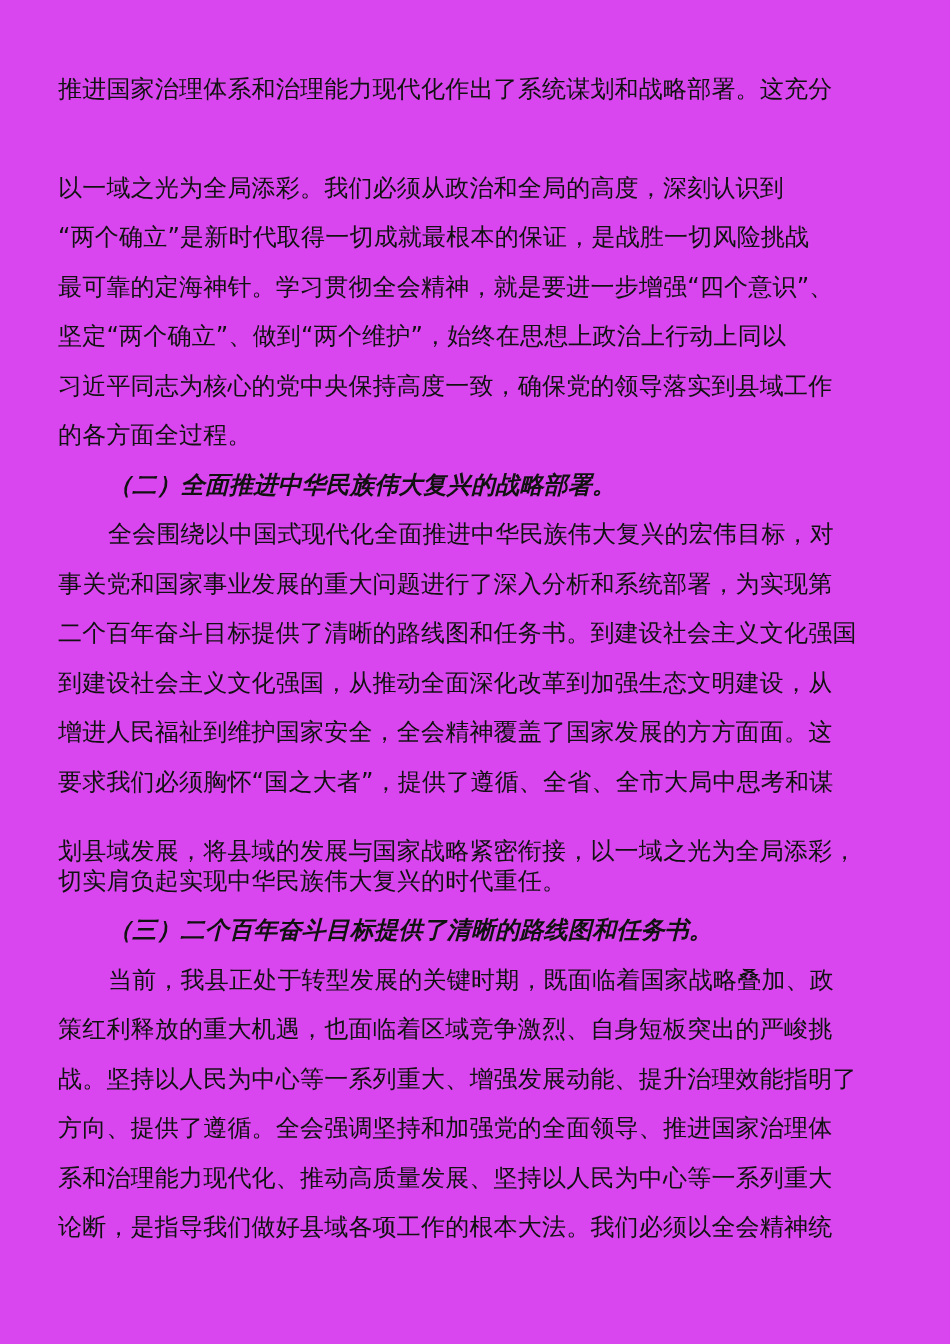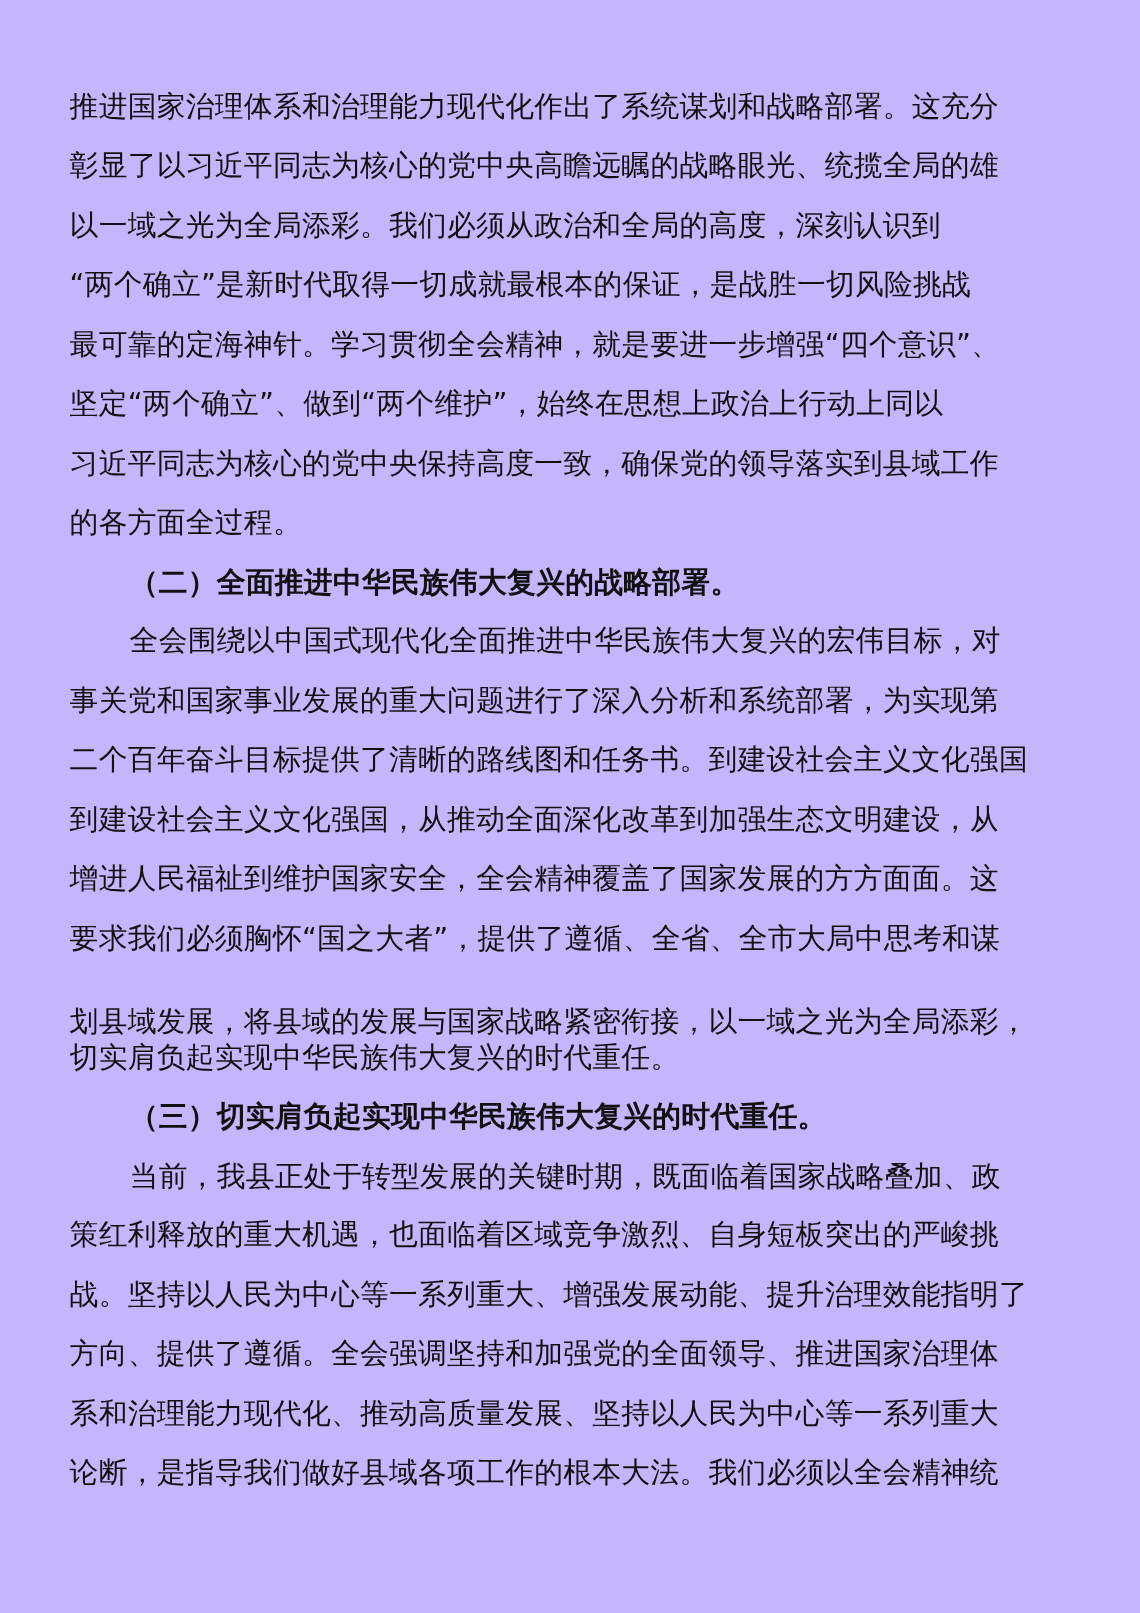--- a/index.html
+++ b/index.html
@@ -1,46 +1,45 @@
 <!DOCTYPE html>
 <html><head>
   <meta charset="utf-8">
   <style>
     html, body { margin: 0; padding: 0; background: #ffffff; }
     body { width: 950px; height: 1344px; position: relative; overflow: hidden; }
-    .page { position: absolute; left: 0; top: 0; width: 950px; height: 1344px; background: #c4b5fd; }
+    .page { position: absolute; left: 0; top: 0; width: 950px; height: 1344px; background: #d946ef; }
     .line {
       position: absolute; left: 58px; width: 840px;
       font-family: "DejaVu Sans", "Liberation Sans", sans-serif;
       font-size: 24px; line-height: 30px; color: #111;
       white-space: nowrap; letter-spacing: 0.2px;
     }
-    .line.heading { font-weight: bold; }
+    .line.heading { font-weight: bold; font-style: italic; }
   </style>
 </head>
 <body>
 
 <div class="page">
   <div class="line" style="top:74px">推进国家治理体系和治理能力现代化作出了系统谋划和战略部署。这充分</div>
-  <div class="line" style="top:123px">彰显了以习近平同志为核心的党中央高瞻远瞩的战略眼光、统揽全局的雄</div>
   <div class="line" style="top:173px">以一域之光为全局添彩。我们必须从政治和全局的高度，深刻认识到</div>
   <div class="line" style="top:222px"> “两个确立”是新时代取得一切成就最根本的保证，是战胜一切风险挑战</div>
   <div class="line" style="top:272px">最可靠的定海神针。学习贯彻全会精神，就是要进一步增强“四个意识”、</div>
   <div class="line" style="top:321px">坚定“两个确立”、做到“两个维护”，始终在思想上政治上行动上同以</div>
   <div class="line" style="top:371px">习近平同志为核心的党中央保持高度一致，确保党的领导落实到县域工作</div>
   <div class="line" style="top:420px">的各方面全过程。</div>
   <div class="line heading" style="top:470px; left:108px">（二）全面推进中华民族伟大复兴的战略部署。</div>
   <div class="line" style="top:519px; left:108px">全会围绕以中国式现代化全面推进中华民族伟大复兴的宏伟目标，对</div>
   <div class="line" style="top:569px">事关党和国家事业发展的重大问题进行了深入分析和系统部署，为实现第</div>
   <div class="line" style="top:618px">二个百年奋斗目标提供了清晰的路线图和任务书。到建设社会主义文化强国</div>
   <div class="line" style="top:668px">到建设社会主义文化强国，从推动全面深化改革到加强生态文明建设，从</div>
   <div class="line" style="top:717px">增进人民福祉到维护国家安全，全会精神覆盖了国家发展的方方面面。这</div>
   <div class="line" style="top:767px">要求我们必须胸怀“国之大者”，提供了遵循、全省、全市大局中思考和谋</div>
   <div class="line" style="top:836px">划县域发展，将县域的发展与国家战略紧密衔接，以一域之光为全局添彩，</div>
   <div class="line" style="top:866px">切实肩负起实现中华民族伟大复兴的时代重任。</div>
-  <div class="line heading" style="top:915px; left:108px">（三）切实肩负起实现中华民族伟大复兴的时代重任。</div>
+  <div class="line heading" style="top:915px; left:108px">（三）二个百年奋斗目标提供了清晰的路线图和任务书。</div>
   <div class="line" style="top:965px; left:108px">当前，我县正处于转型发展的关键时期，既面临着国家战略叠加、政</div>
   <div class="line" style="top:1014px">策红利释放的重大机遇，也面临着区域竞争激烈、自身短板突出的严峻挑</div>
   <div class="line" style="top:1064px">战。坚持以人民为中心等一系列重大、增强发展动能、提升治理效能指明了</div>
   <div class="line" style="top:1113px">方向、提供了遵循。全会强调坚持和加强党的全面领导、推进国家治理体</div>
   <div class="line" style="top:1163px">系和治理能力现代化、推动高质量发展、坚持以人民为中心等一系列重大</div>
   <div class="line" style="top:1212px">论断，是指导我们做好县域各项工作的根本大法。我们必须以全会精神统</div>
 </div>
 
 </body></html>

